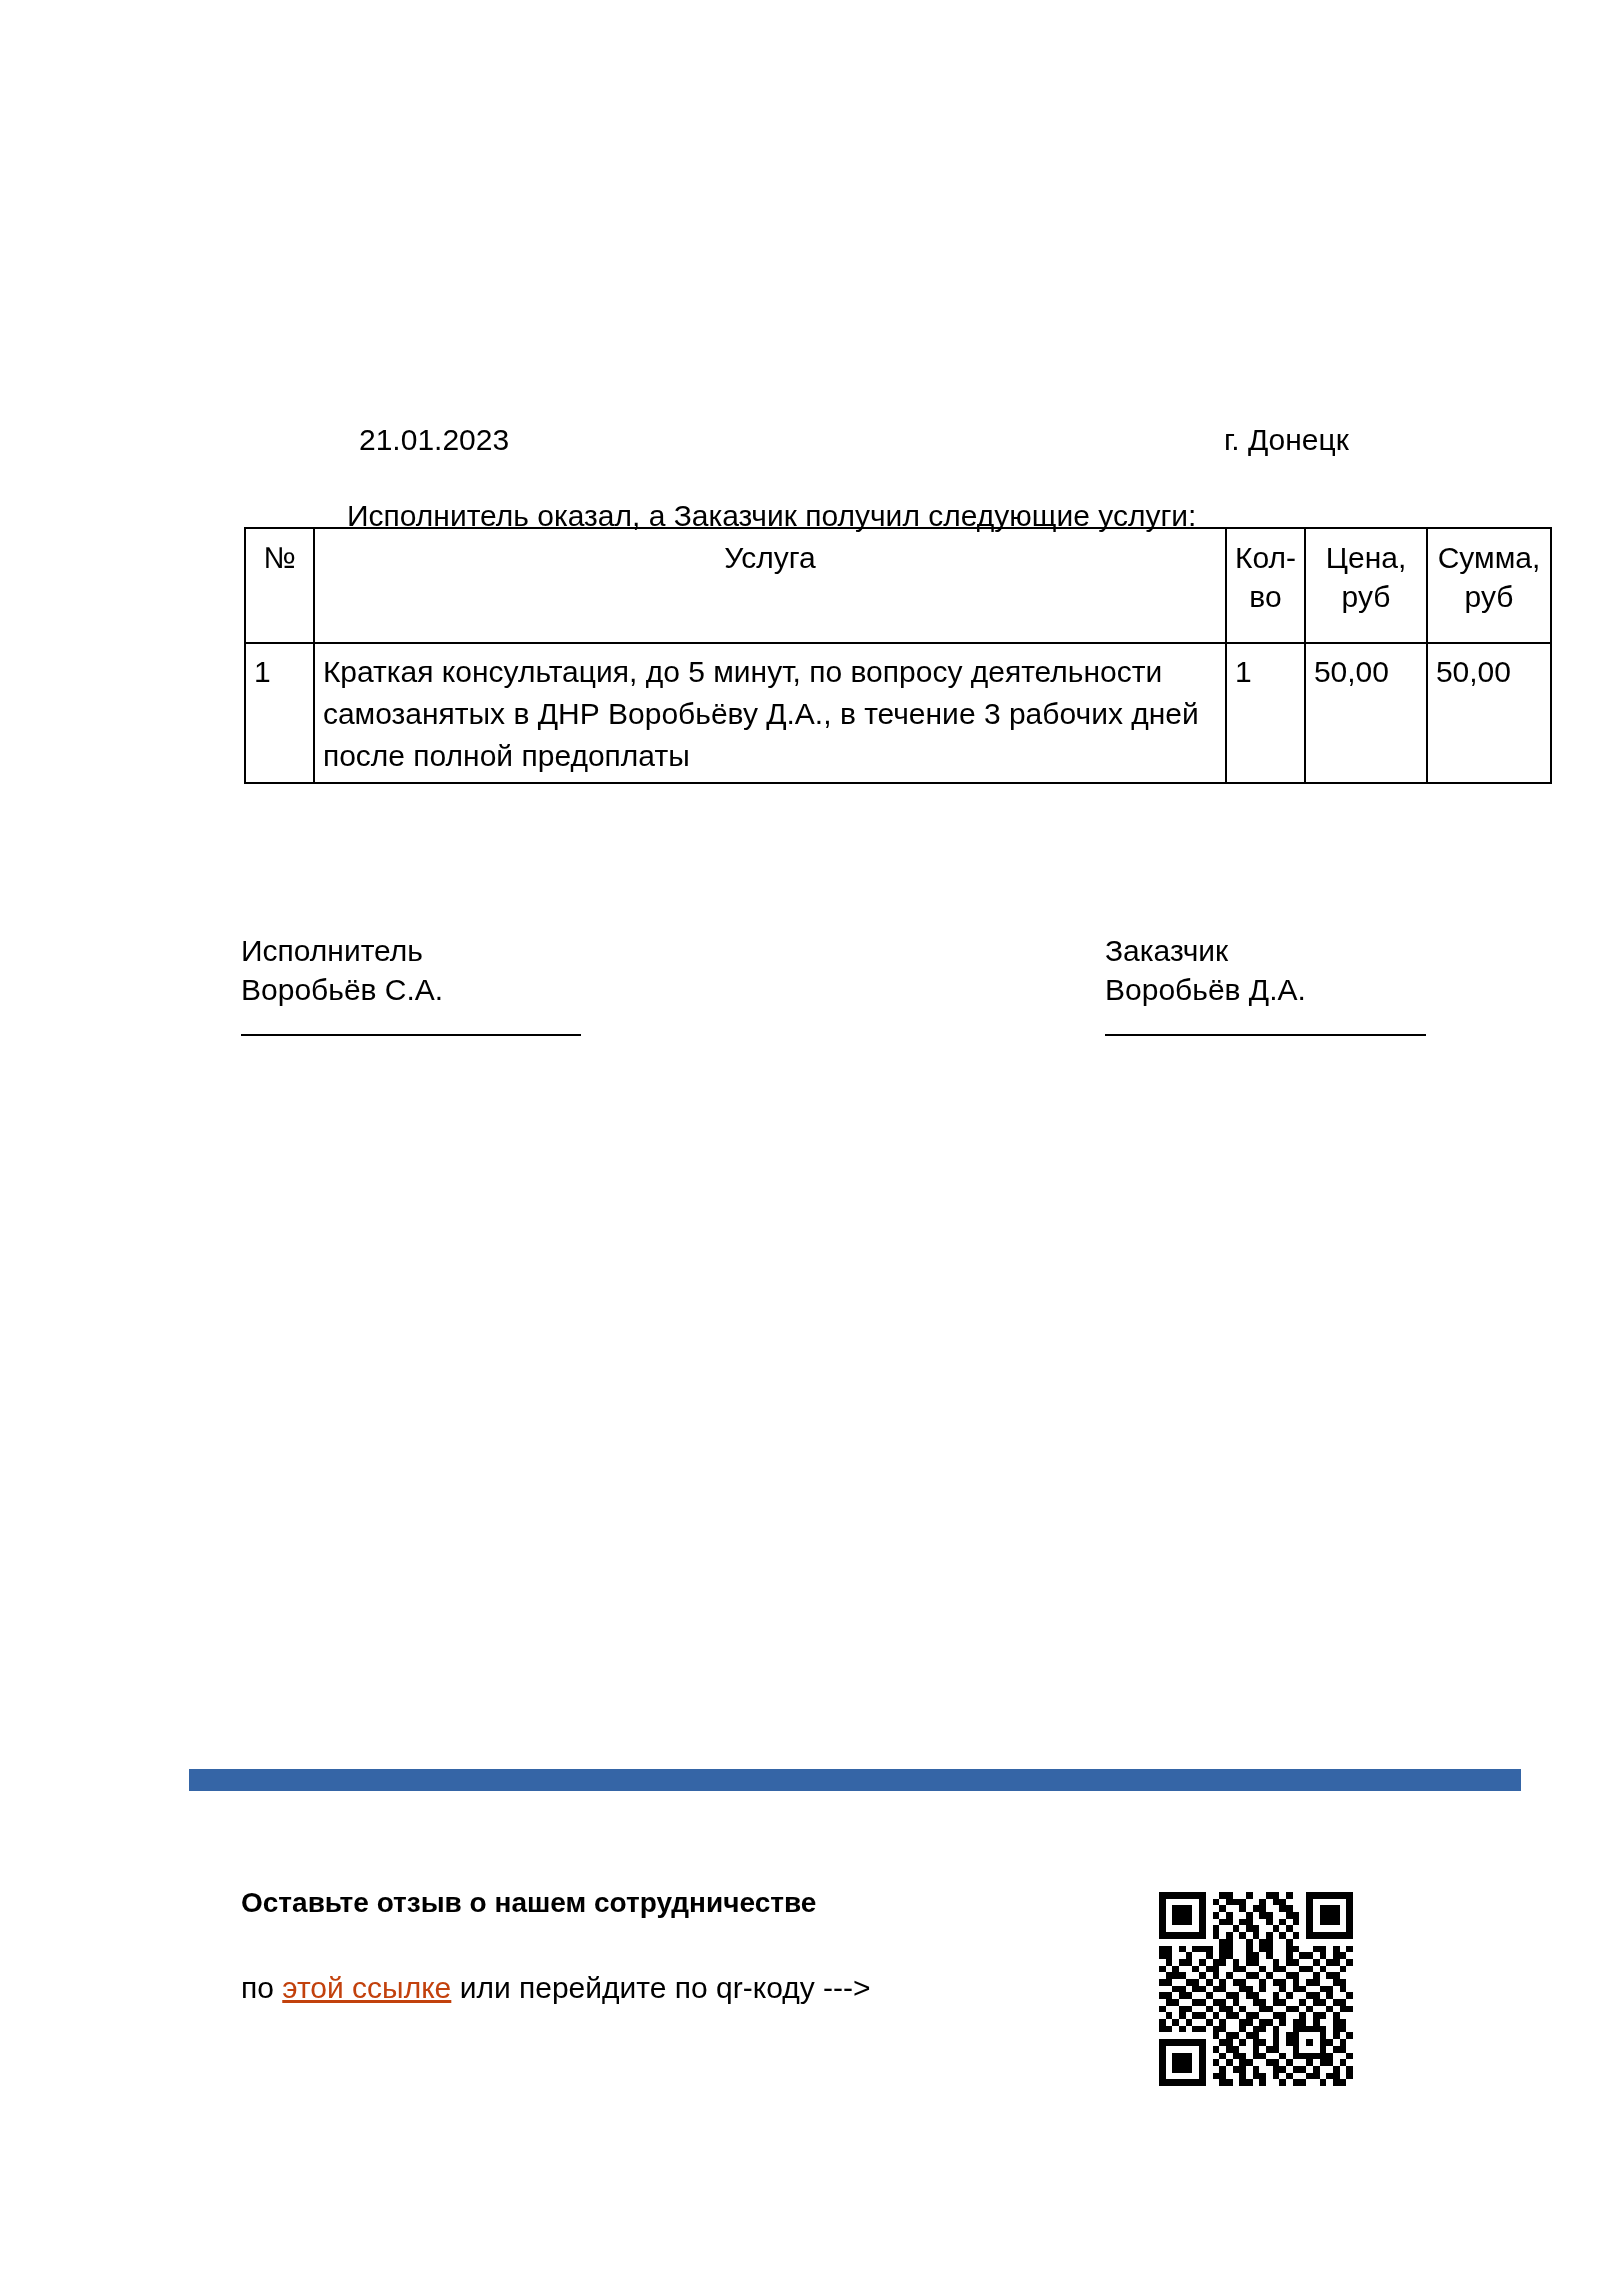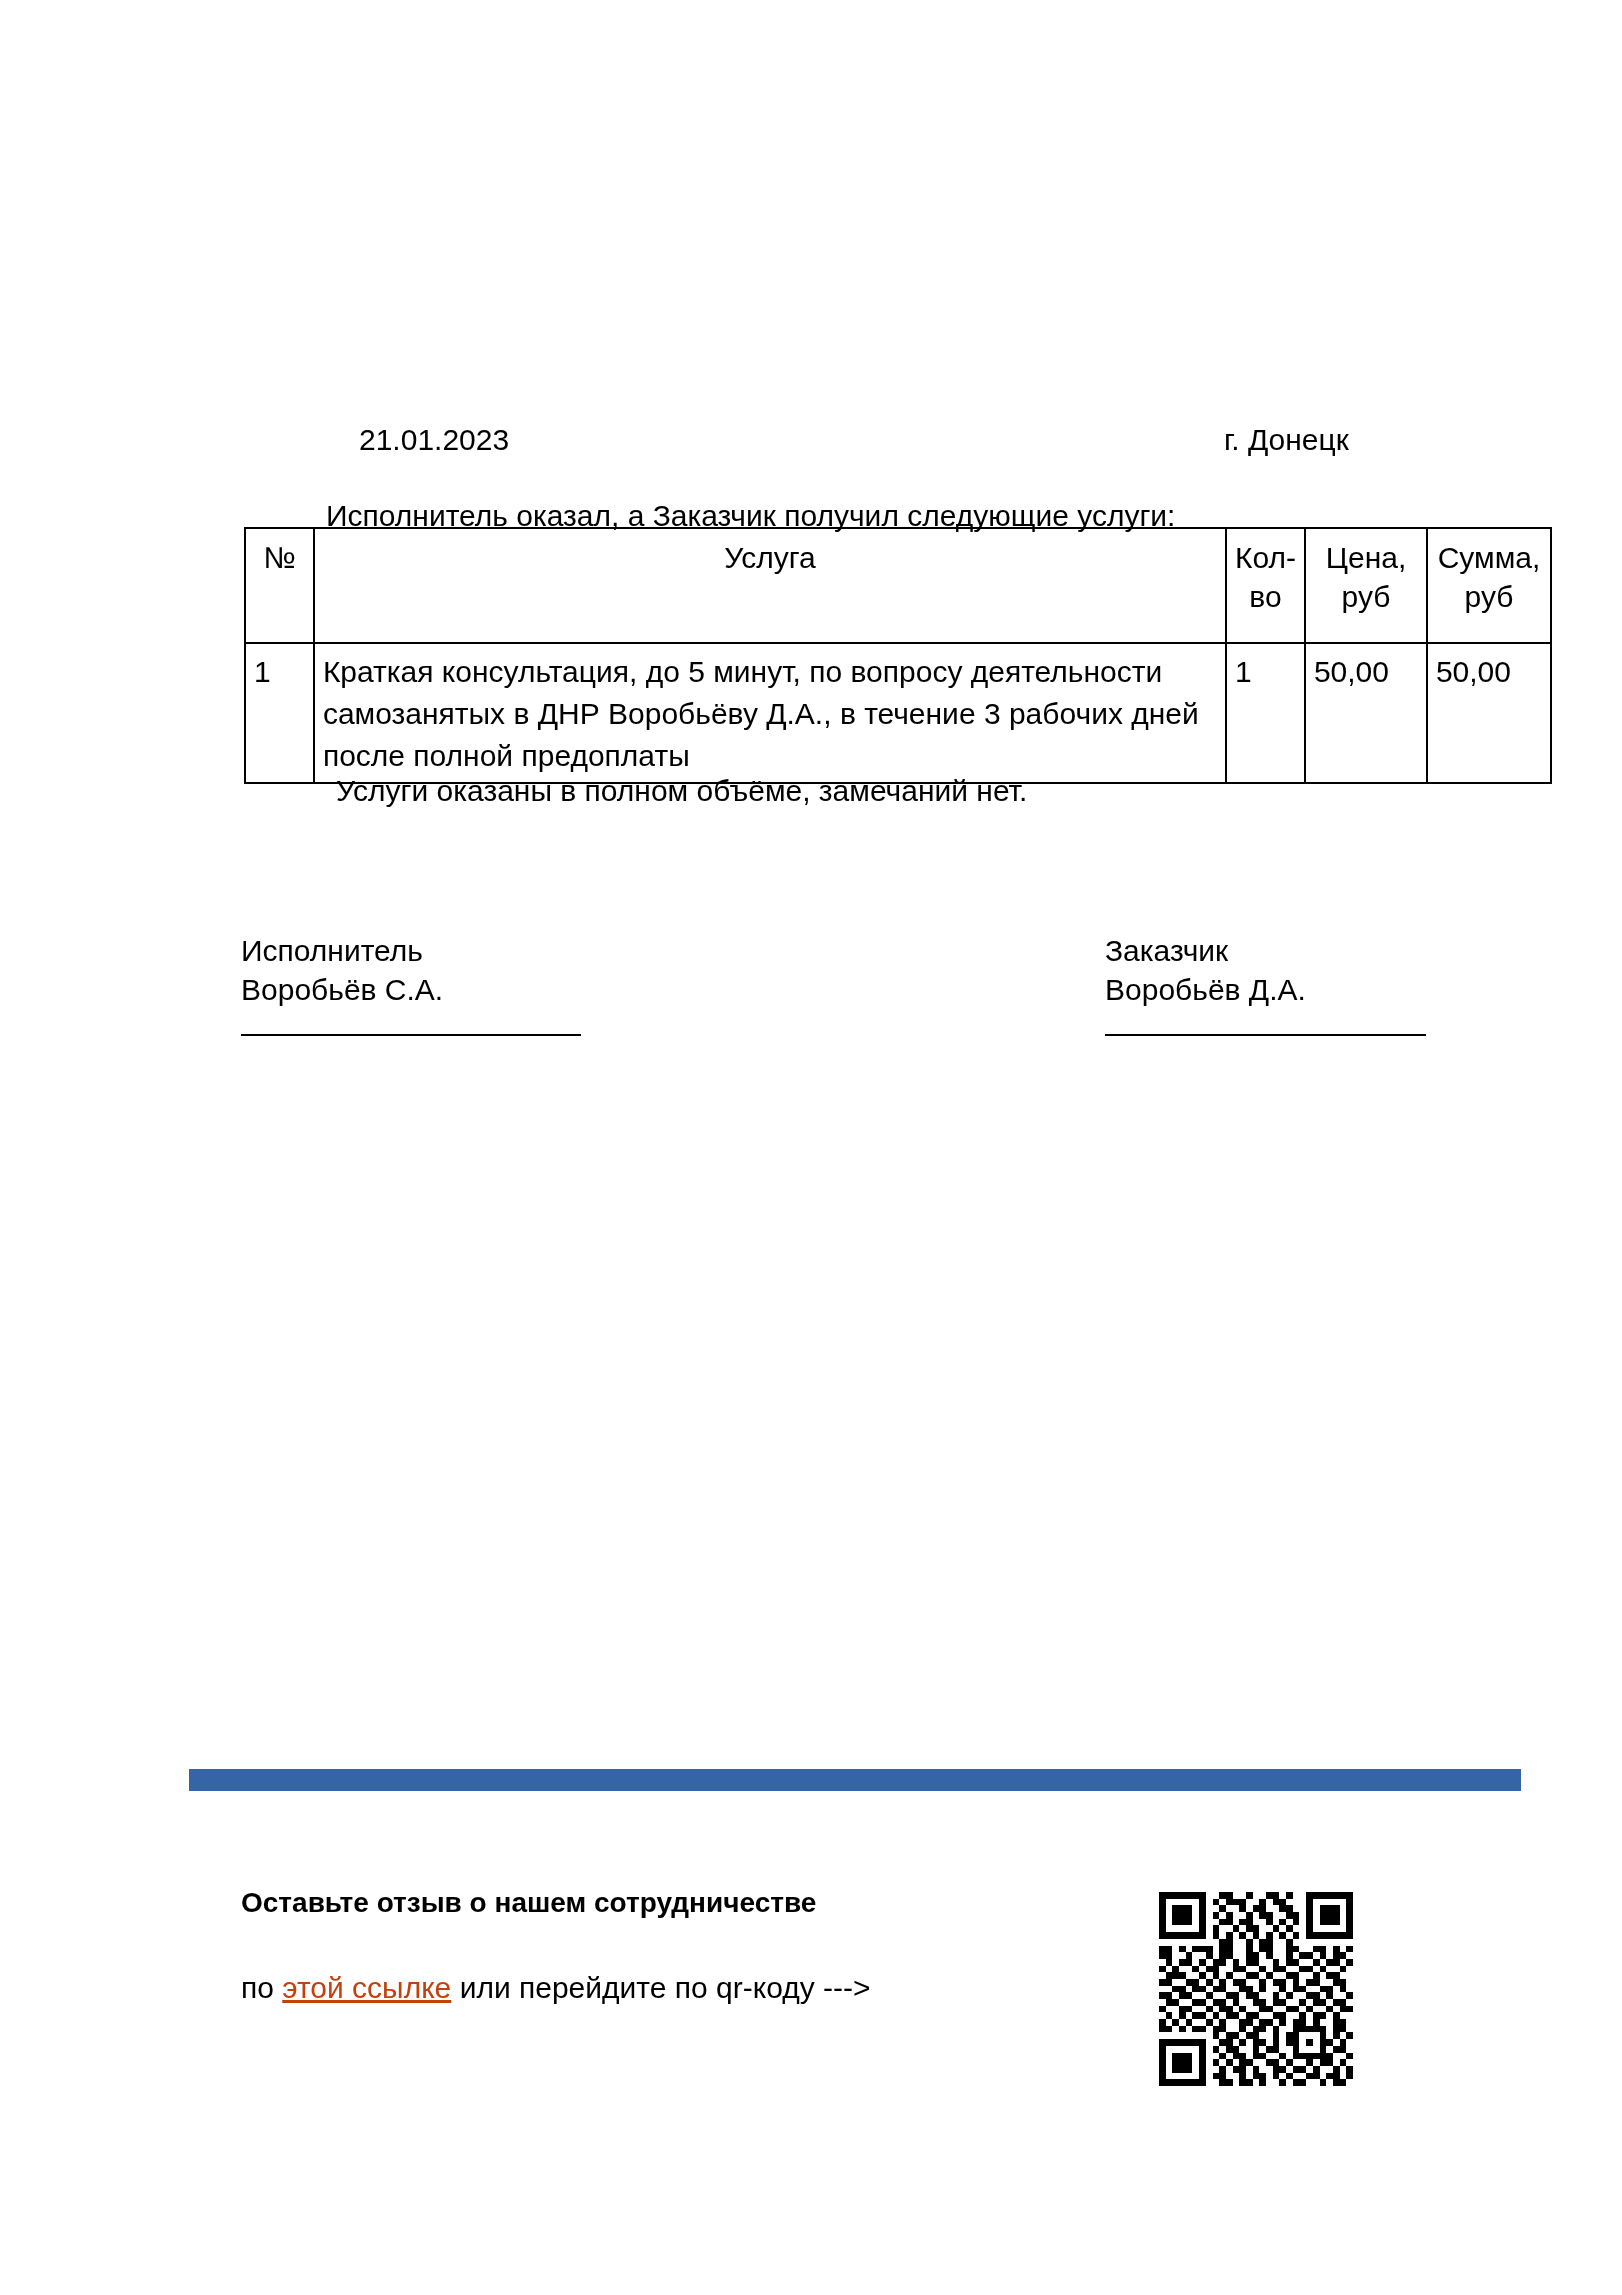--- a/index.html
+++ b/index.html
@@ -28,21 +28,21 @@
     line-height: 43px;
     white-space: nowrap;
   }
   .body-text { font-size: 30px; line-height: 39px; }
 
   .date-line { top: 420px; }
   .date-value { left: 359px; text-align: center; }
   .city-value { left: 1224px; }
 
   .intro-line {
-    left: 231px;
+    left: 252px;
     top: 496px;
     width: 1309px;
     text-indent: 95px;
   }
 
   table.services {
     position: absolute;
     left: 244px;
     top: 527px;
     width: 1306px;
@@ -170,21 +170,20 @@
       <tr>
         <td>1</td>
         <td>Краткая консультация, до 5 минут, по вопросу деятельности самозанятых в ДНР Воробьёву Д.А., в течение 3 рабочих дней после полной предоплаты</td>
         <td>1</td>
         <td>50,00</td>
         <td>50,00</td>
       </tr>
     </tbody>
   </table>
 
-  <div class="abs body-text note-line">Услуги оказаны в полном объёме, замечаний нет.</div>
 
   <div>
     <div class="abs body-text sig-role-left">Исполнитель</div>
     <div class="abs body-text sig-name-left">Воробьёв С.А.</div>
     <div class="abs sig-line sig-line-left"></div>
   </div>
 
   <div>
     <div class="abs body-text sig-role-right">Заказчик</div>
     <div class="abs body-text sig-name-right">Воробьёв Д.А.</div>

